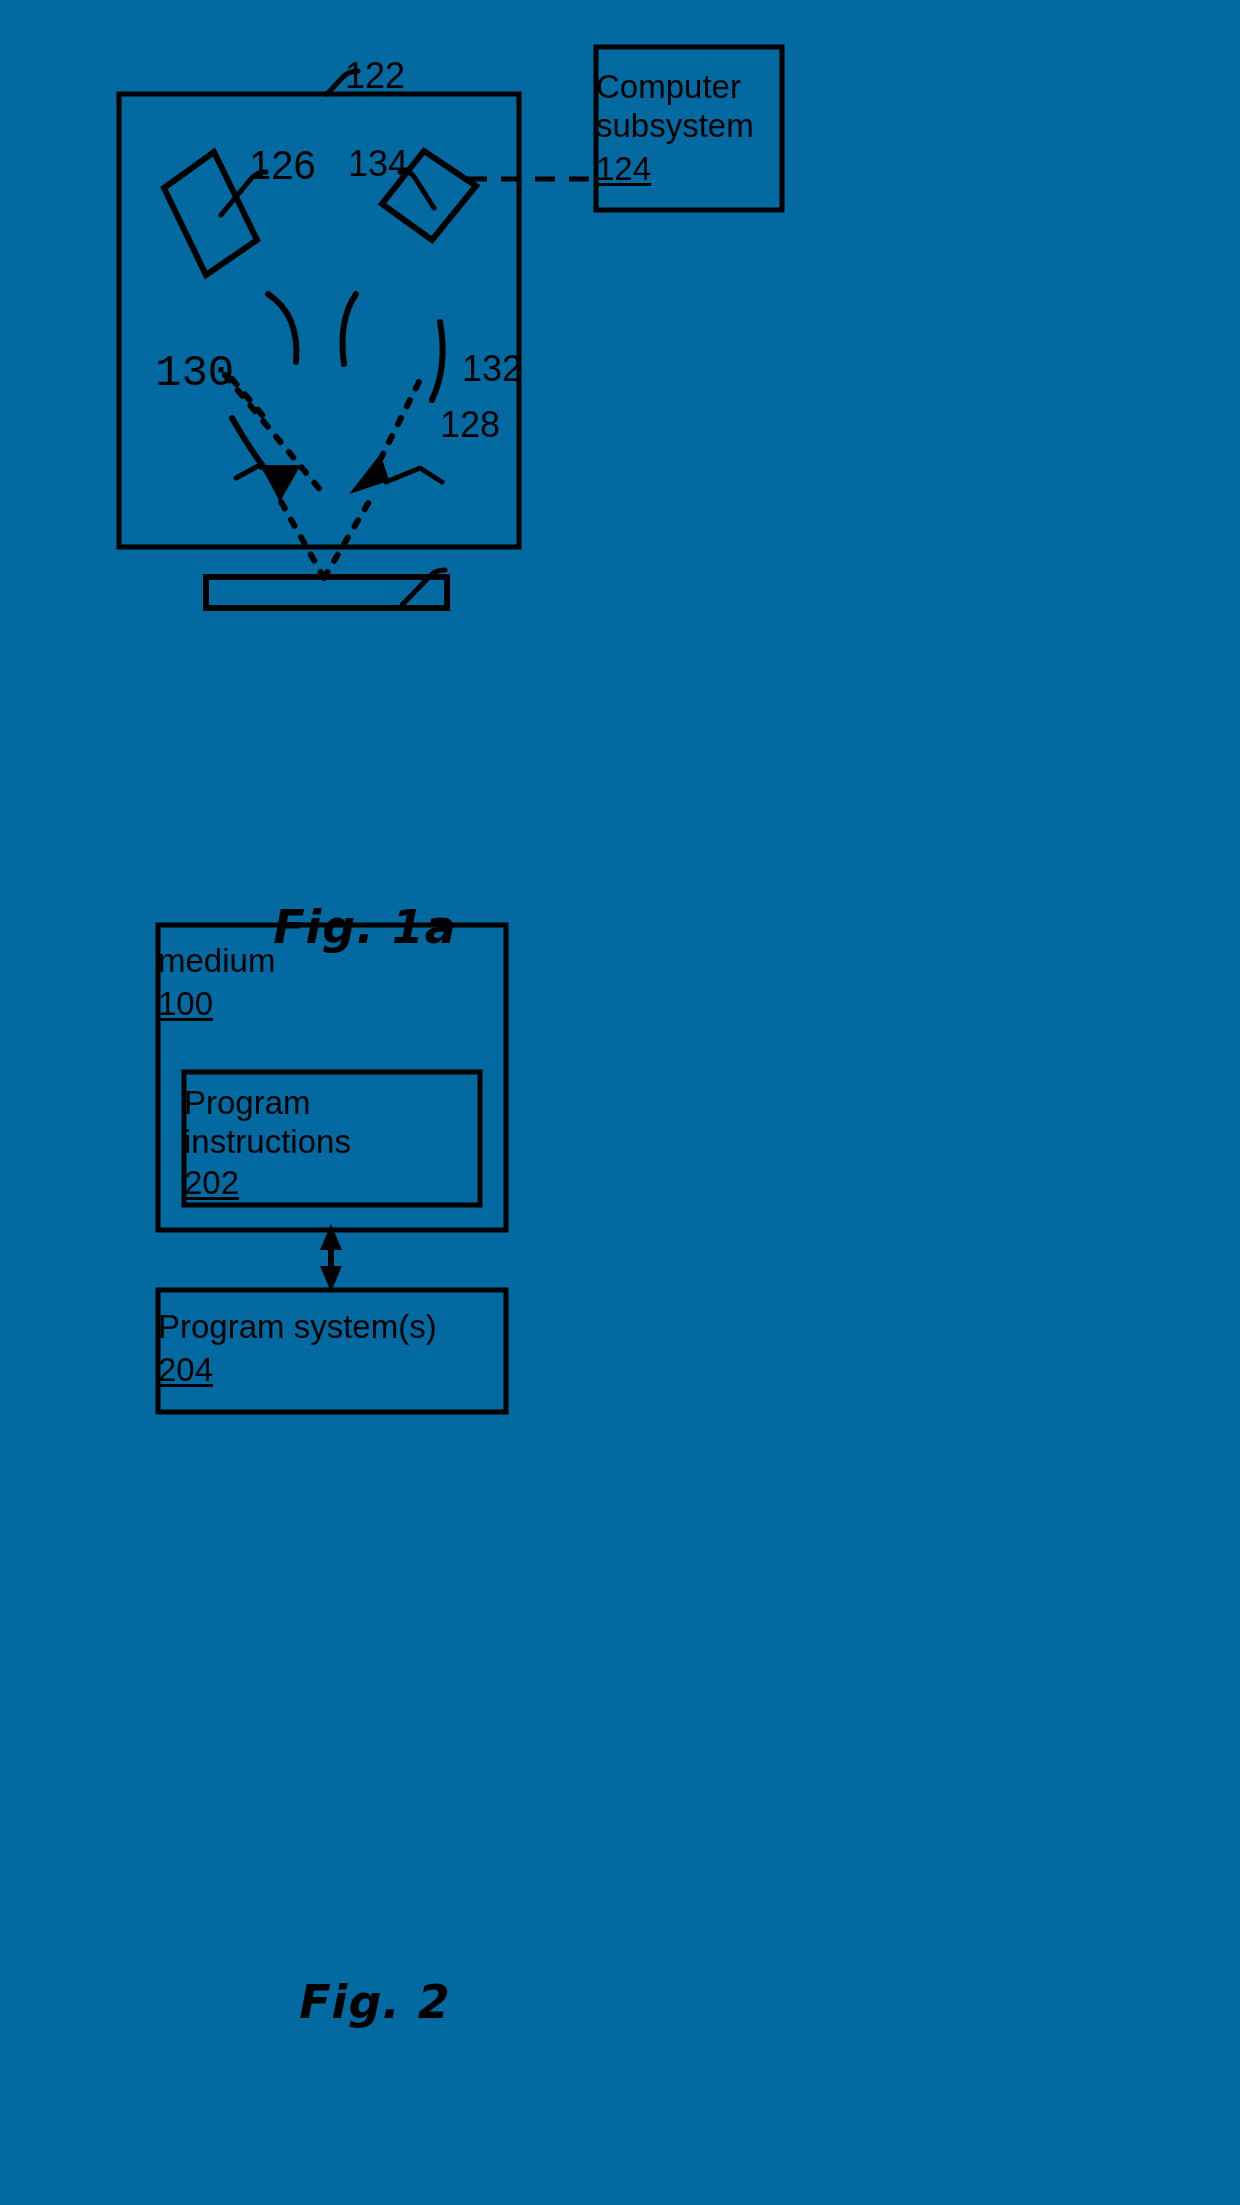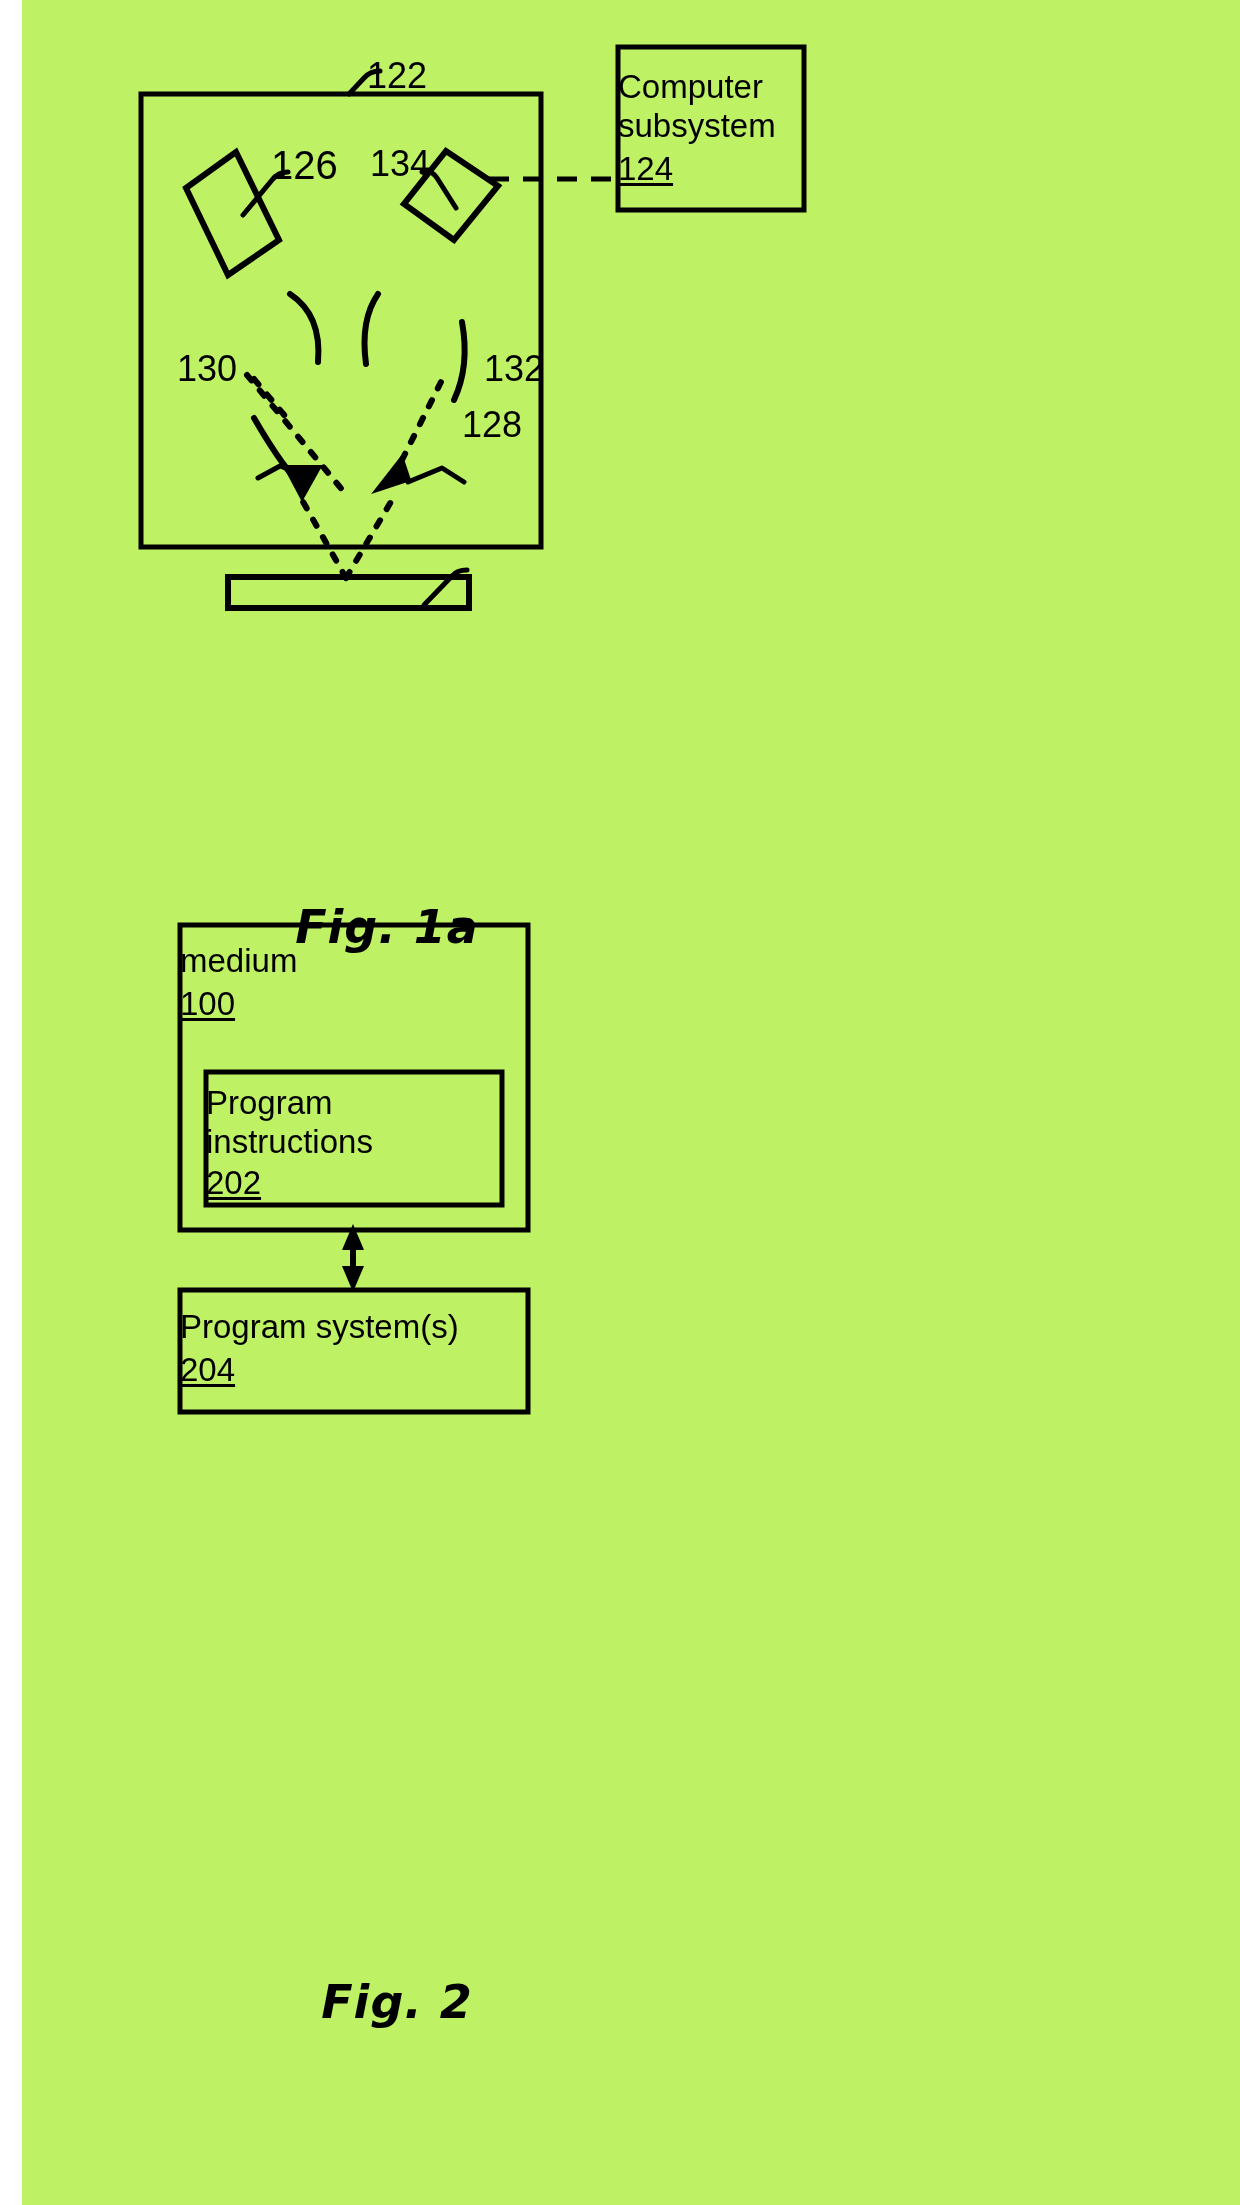--- a/index.html
+++ b/index.html
@@ -11,22 +11,21 @@
     width: 1240px;
     height: 2205px;
     position: relative;
     font-family: "Liberation Sans", sans-serif;
     color: #000000;
     overflow: hidden;
   }
   .page {
     position: absolute;
     inset: 0;
-    background: #bef264;
-    margin-left: 22px;
+    background: #0369a1;
   }
   svg.figure {
     position: absolute;
     left: 0;
     top: 0;
     width: 1240px;
     height: 2205px;
   }
   .fig-caption {
     position: absolute;
@@ -147,21 +146,21 @@
   <div class="box-text" style="left:596px; top:68px; width:186px; font-size:33px;">
     <div>Computer</div>
     <div>subsystem</div>
     <div class="underline-num" style="display:inline-block; margin-top:4px;">124</div>
   </div>
 
   <div class="ref-num" style="left:249px; top:143px; font-size:40px;">126</div>
 
   <div class="ref-num" style="left:348px; top:143px; font-size:36px;">134</div>
 
-  <div class="ref-num" style="left:155px; top:348px; font-size:36px;">130</div>
+  <div class="ref-num" style="left:155px; top:348px; font-size:44px;font-family:Liberation Mono, monospace;">130</div>
 
   <div class="ref-num" style="left:462px; top:348px; font-size:36px;">132</div>
 
   <div class="ref-num" style="left:440px; top:404px; font-size:36px;">128</div>
 
   <div class="fig-caption" id="fig1a-caption">Fig. 1a</div>
 
   <div class="box-text" style="left:158px; top:942px; width:348px; font-size:33px;">
     <div>medium</div>
     <div class="underline-num" style="display:inline-block; margin-top:4px;">100</div>

